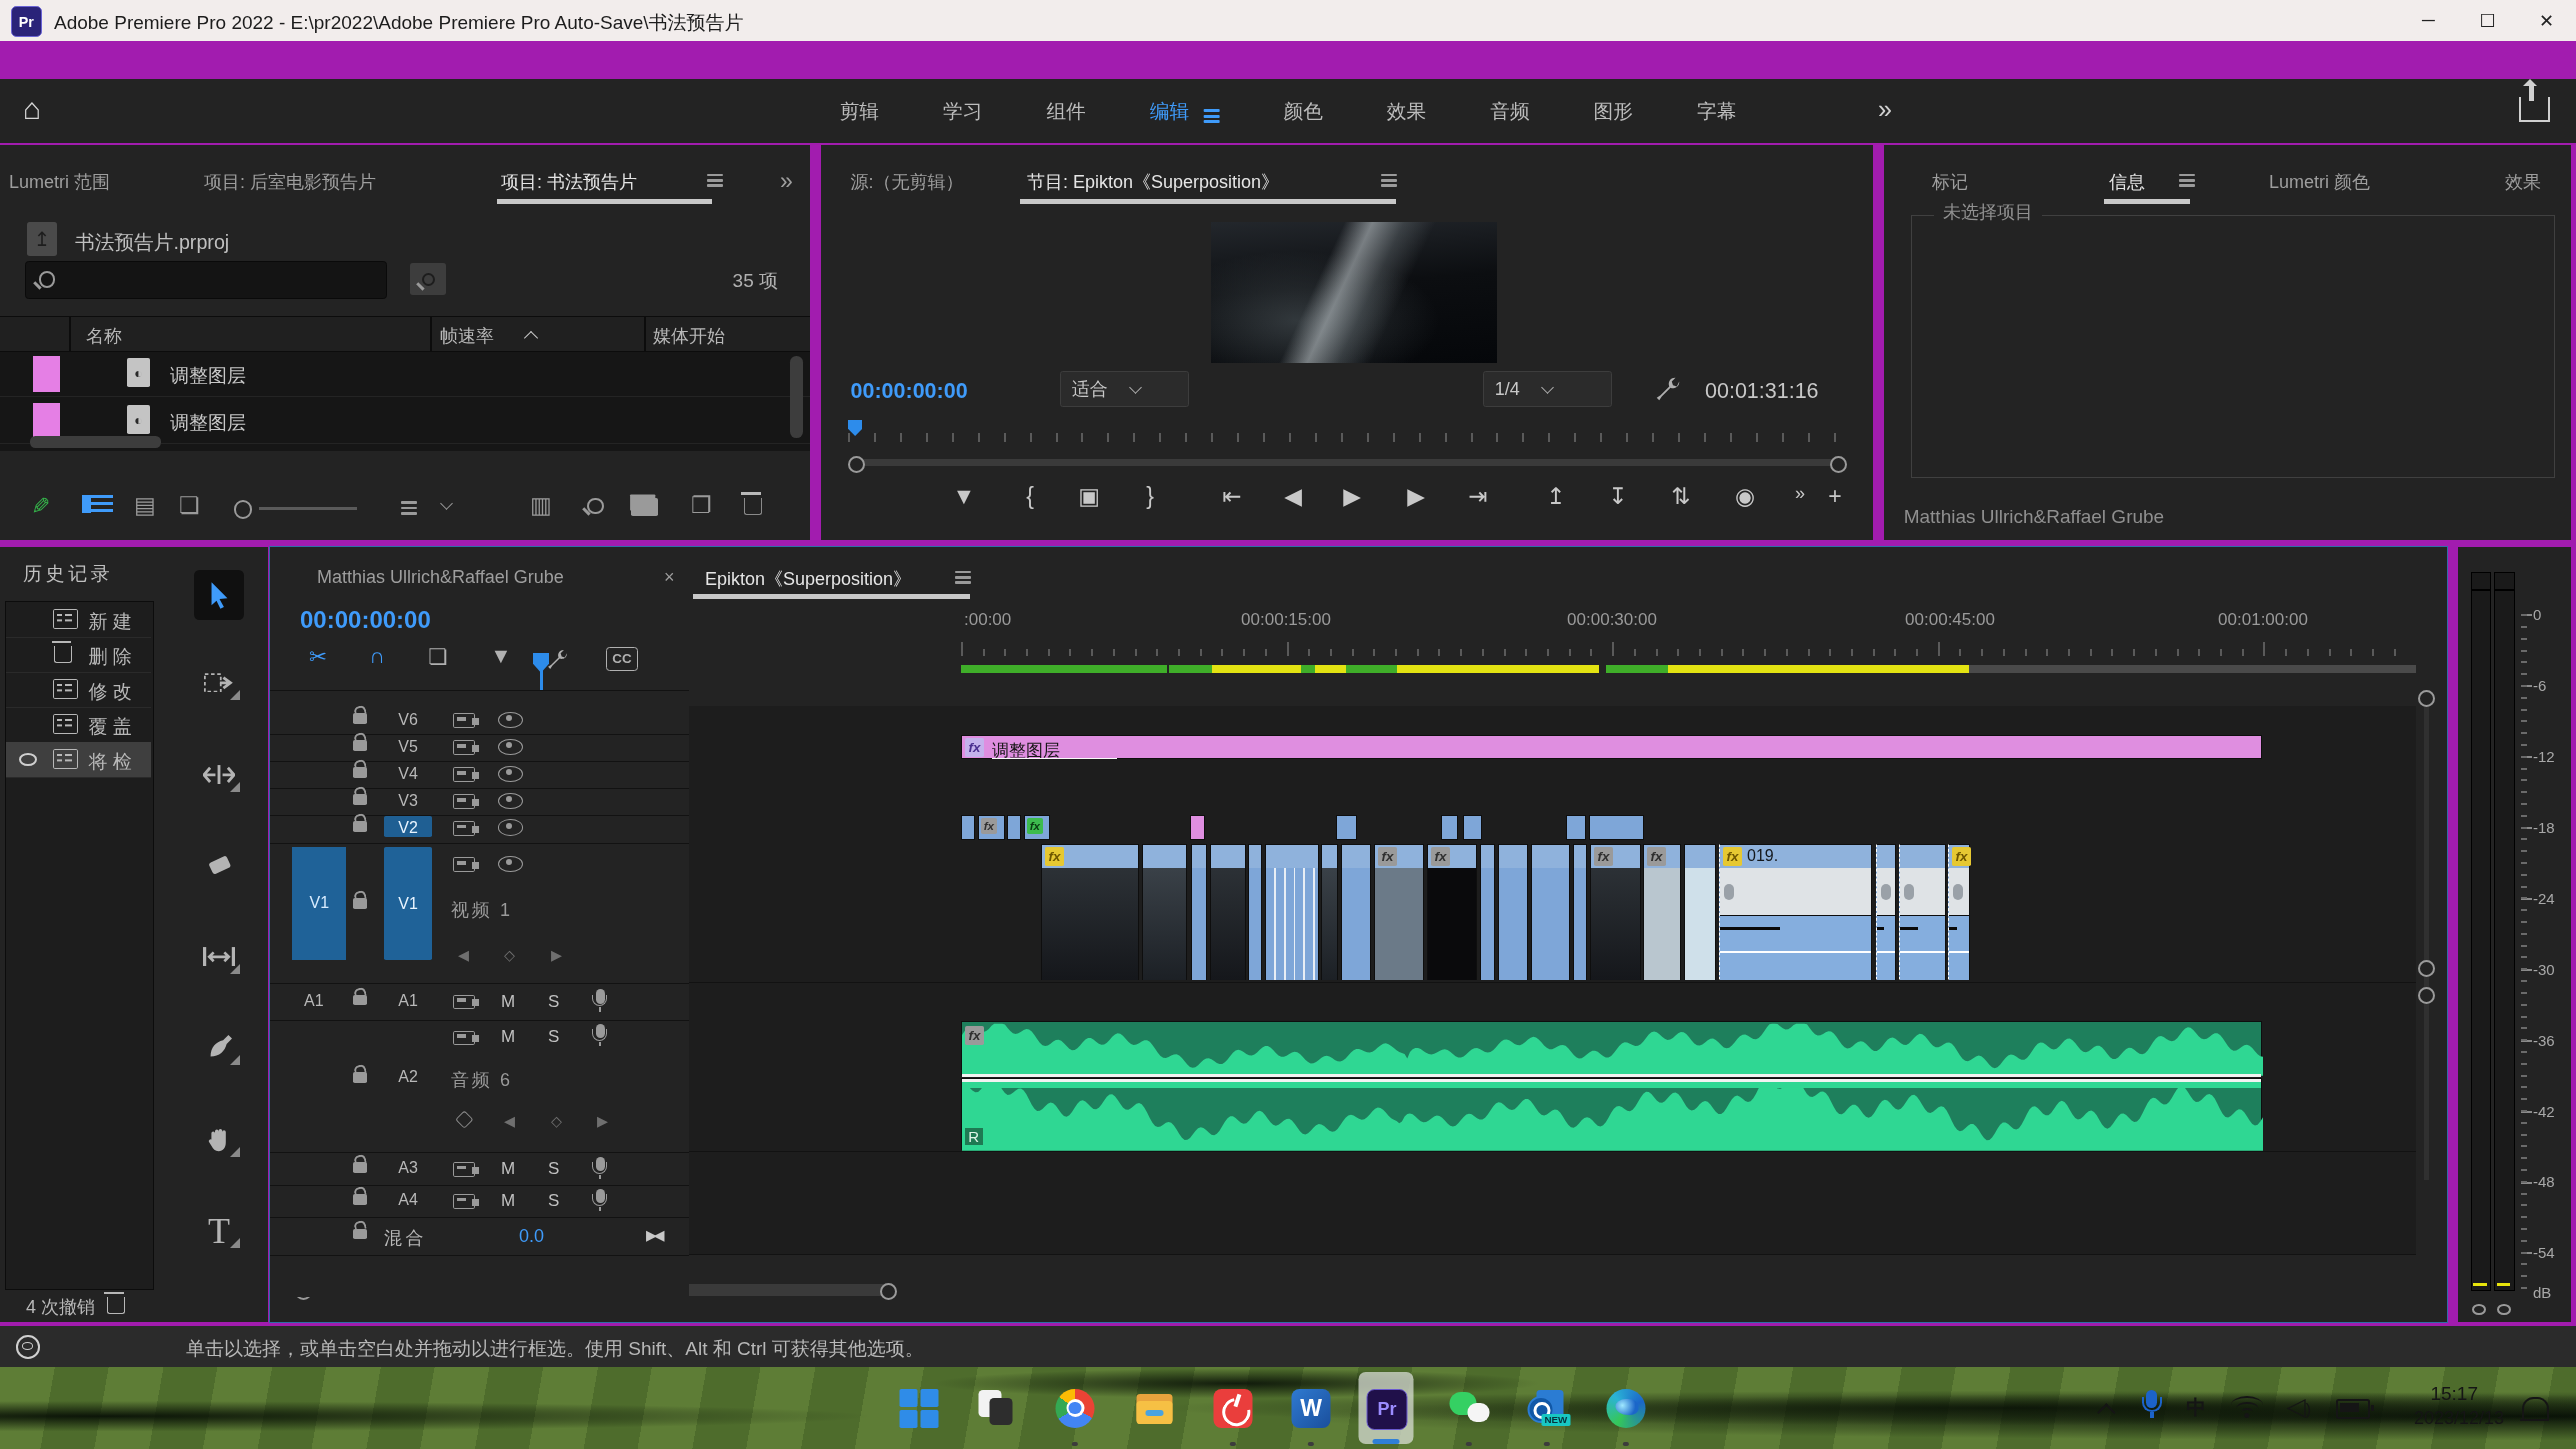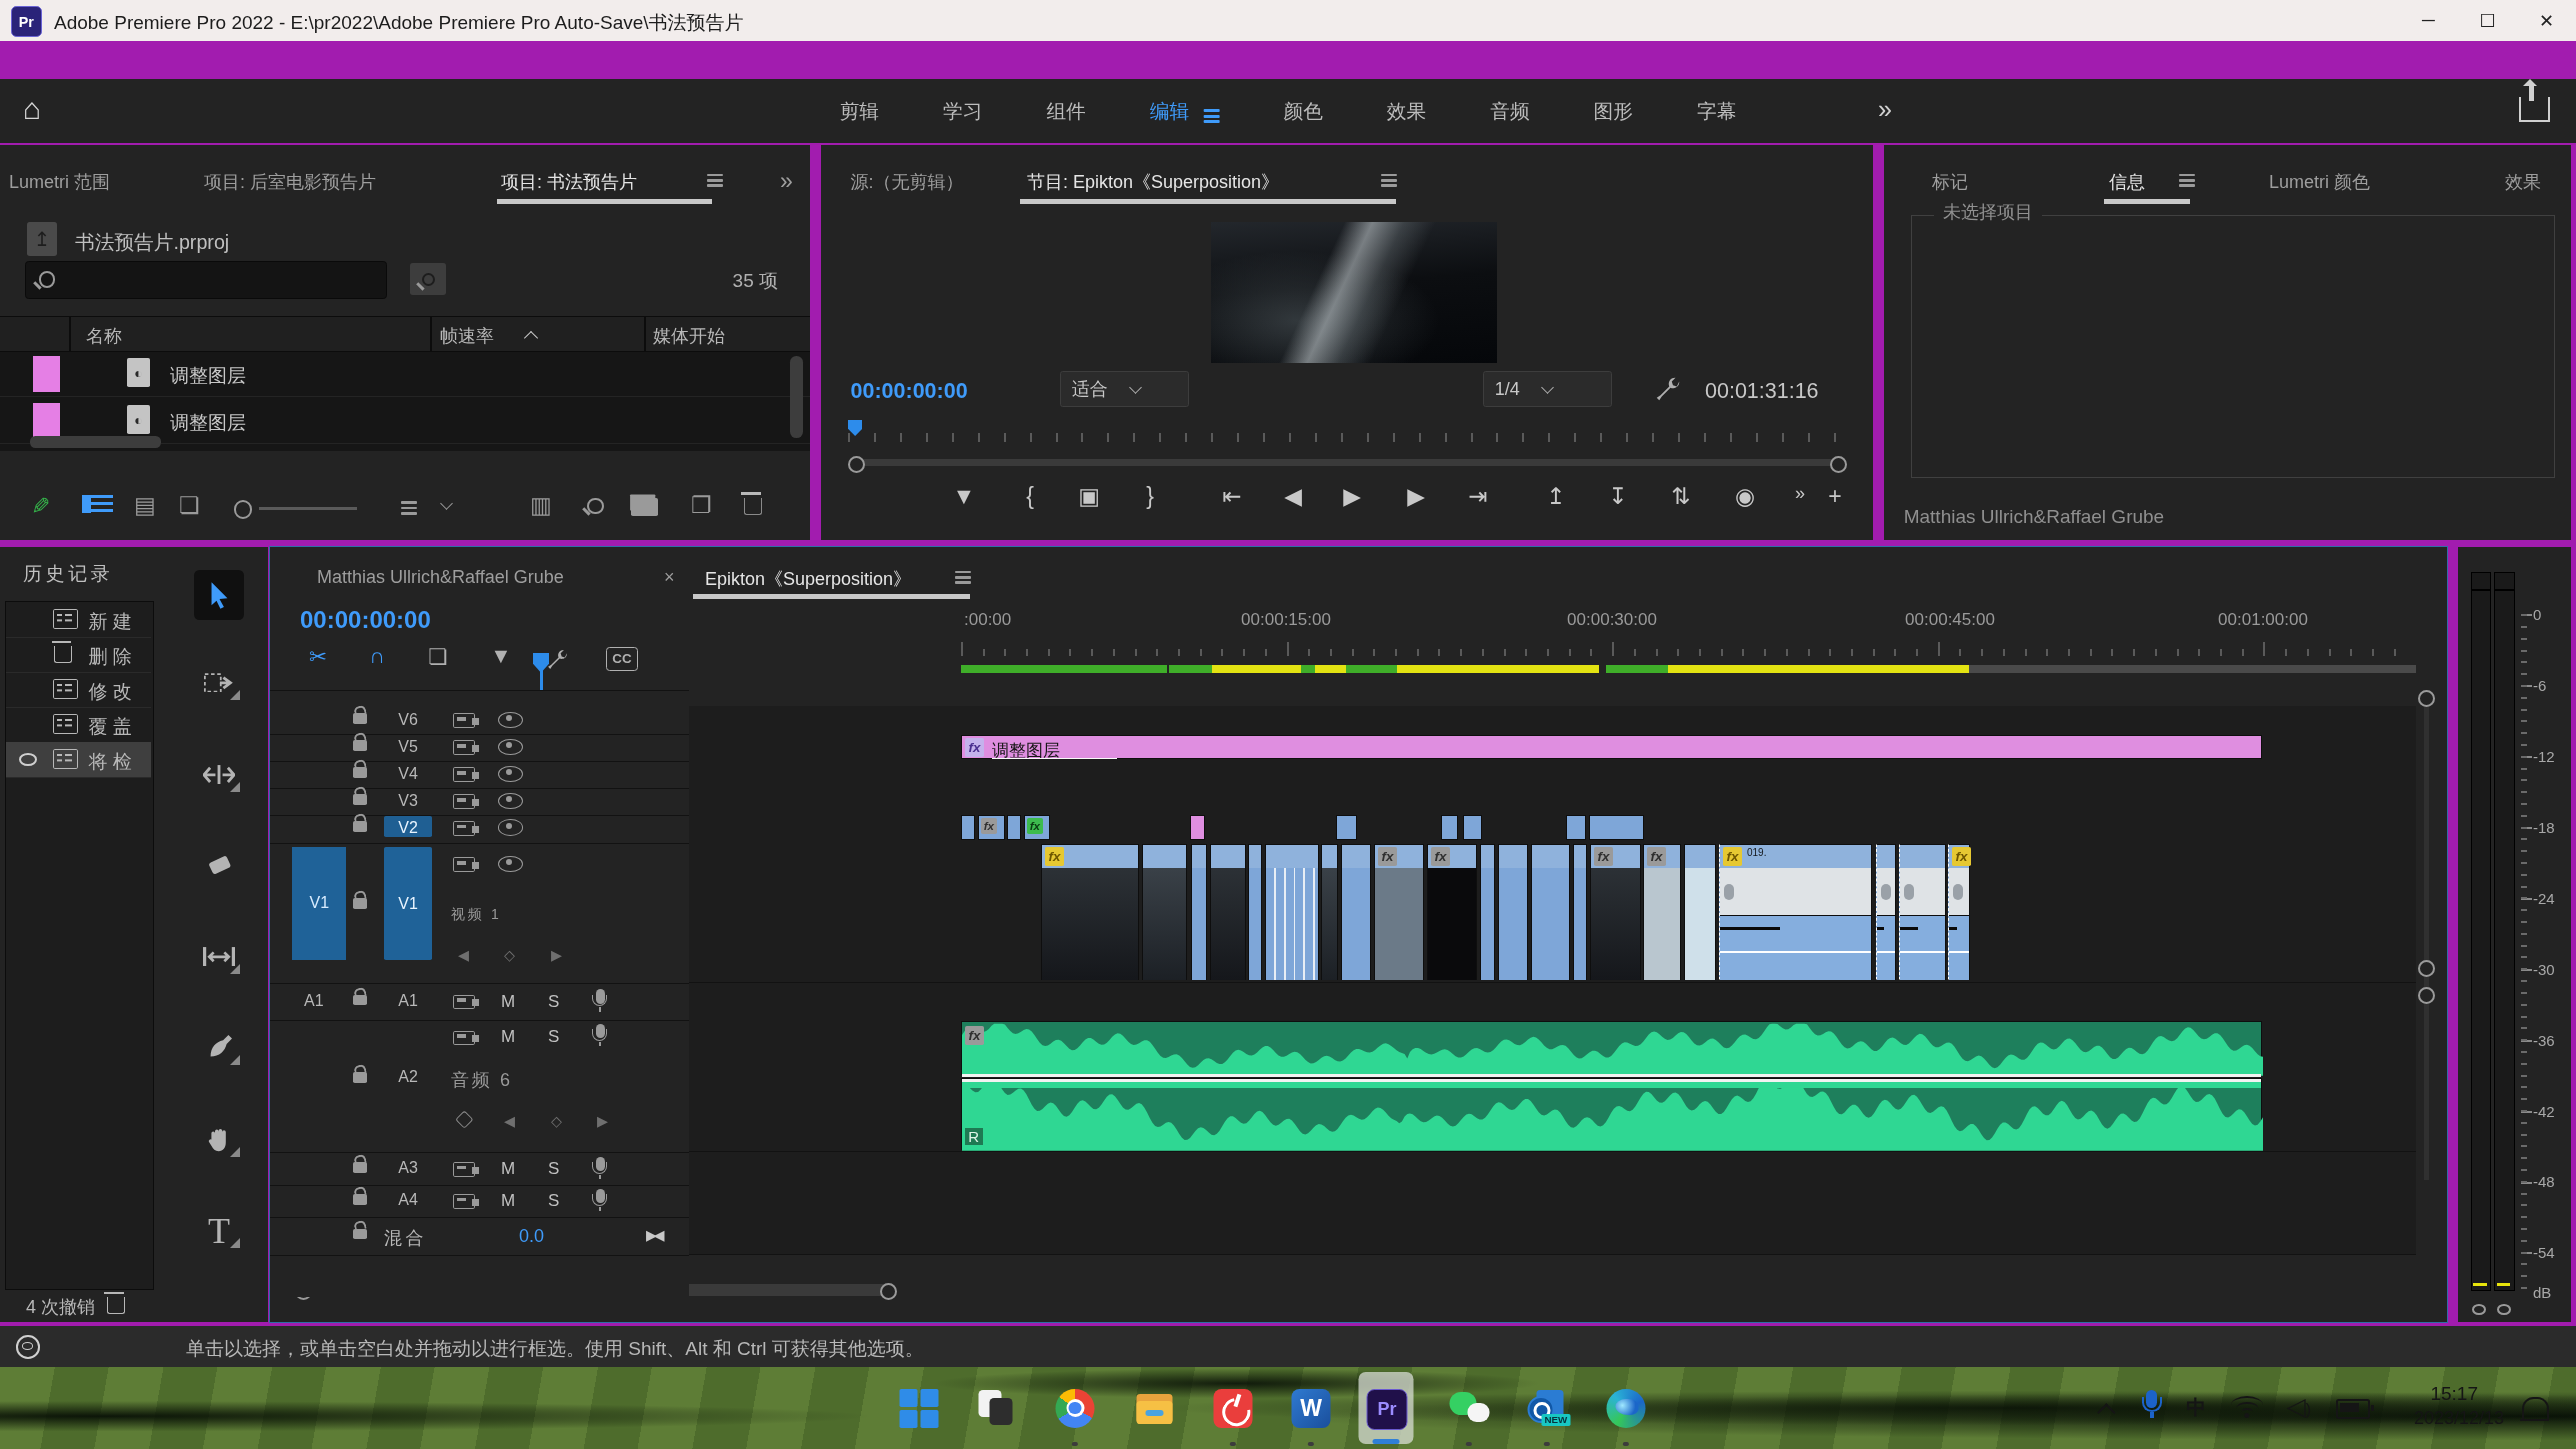--- a/index.html
+++ b/index.html
@@ -658,21 +658,21 @@
           </div>
           <div style="position: absolute; left: 0px; top: 23px; width: 100%; height: 112px; background: rgb(185, 198, 207);"></div>
         </div>
         <div class="clip" style="left: 995px; top: 297px; width: 32px; height: 136px; background: rgb(126, 166, 216);">
           <div style="position: absolute; left: 0px; top: 0px; width: 100%; height: 23px; background: rgb(143, 178, 220); border-bottom: 0.9px solid rgb(16, 21, 26);"></div>
           <div style="position: absolute; left: 0px; top: 23px; width: 100%; height: 112px; background: rgb(207, 224, 234);"></div>
         </div>
         <div class="clip" style="left: 1030px; top: 297px; width: 153px; height: 136px; background: rgb(126, 166, 216); border-left: 1.8px dashed rgb(255, 255, 255);">
           <div style="position: absolute; left: 0px; top: 0px; width: 100%; height: 23px; background: rgb(143, 178, 220); border-bottom: 0.9px solid rgb(16, 21, 26);">
             <div class="fxb yellow">fx</div>
-            <div style="position: absolute; left: 27px; top: 1.8px; font-size: 10px; color: rgb(20, 24, 28);">019.</div>
+            <div style="position: absolute; left: 27px; top: 1.8px; font-size: 16px; color: rgb(20, 24, 28);">019.</div>
           </div>
           <div style="position: absolute; left: 0px; top: 23px; width: 100%; height: 112px; background: rgb(133, 174, 222);"></div>
           <div style="position: absolute; left: 0px; top: 23px; width: 100%; height: 47px; background: rgb(223, 227, 230); border-bottom: 1.8px solid rgb(12, 12, 12);">
             <div style="position: absolute; left: 3.6px; top: 16px; width: 10.7px; height: 16px; background: rgb(154, 161, 168); border-radius: 5.4px;"></div>
           </div>
           <div style="position: absolute; left: 0px; top: 106px; width: 100%; height: 1.8px; background: rgb(255, 255, 255);"></div>
           <div style="position: absolute; left: 0px; top: 82px; width: 40%; height: 2.7px; background: rgb(10, 10, 10);"></div>
         </div>
         <div class="clip" style="left: 1187px; top: 297px; width: 19.7px; height: 136px; background: rgb(126, 166, 216); border-left: 1.8px dashed rgb(255, 255, 255);">
           <div style="position: absolute; left: 0px; top: 0px; width: 100%; height: 23px; background: rgb(143, 178, 220); border-bottom: 0.9px solid rgb(16, 21, 26);"></div>
@@ -760,21 +760,21 @@
           <div class="tname tgt" style="top: 1.8px; height: 21.5px; line-height: 23px;">V2</div>
           <div class="i-sync" style="top: 7.2px;"></div>
           <div class="i-eye" style="top: 5.4px;"></div>
         </div>
         <div style="position: absolute; left: 0px; top: 152px; width: 419px; height: 140px; border-bottom: 1.8px solid rgb(18, 18, 18);">
           <div class="i-lock" style="top: 55px;"></div>
           <div style="position: absolute; left: 22.4px; top: 3.6px; width: 54px; height: 113px; background: rgb(31, 98, 152); color: rgb(216, 236, 255); font-size: 16px; display: flex; align-items: center; justify-content: center;">V1</div>
           <div class="tname tgt" style="left: 114px; top: 3.6px; height: 113px; line-height: 113px; background: rgb(31, 98, 152); position: absolute; width: 48px;">V1</div>
           <div class="i-sync" style="top: 14.3px;"></div>
           <div class="i-eye" style="top: 12.5px;"></div>
-          <div style="position: absolute; left: 181px; top: 63px; font-size: 14px; color: rgb(154, 154, 154); letter-spacing: 2.7px;">视频 1</div>
+          <div style="position: absolute; left: 181px; top: 55px; font-size: 18px; color: rgb(154, 154, 154); letter-spacing: 2.7px;">视频 1</div>
           <div class="navbtn" style="left: 188px; top: 104px;">◀</div>
           <div class="navbtn" style="left: 234px; top: 104px;">◇</div>
           <div class="navbtn" style="left: 281px; top: 104px;">▶</div>
         </div>
         <div style="position: absolute; left: 0px; top: 293px; width: 419px; height: 36px; border-bottom: 1.8px solid rgb(18, 18, 18);">
           <div class="i-lock" style="top: 10.7px;"></div>
           <div style="position: absolute; left: 34px; top: 8px; font-size: 16px; color: rgb(184, 184, 184);">A1</div>
           <div class="tname" style="top: 8px; height: 29px;">A1</div>
           <div class="i-sync" style="top: 10.7px;"></div>
           <div class="i-ms" style="left: 231px; top: 8px;">M</div>

